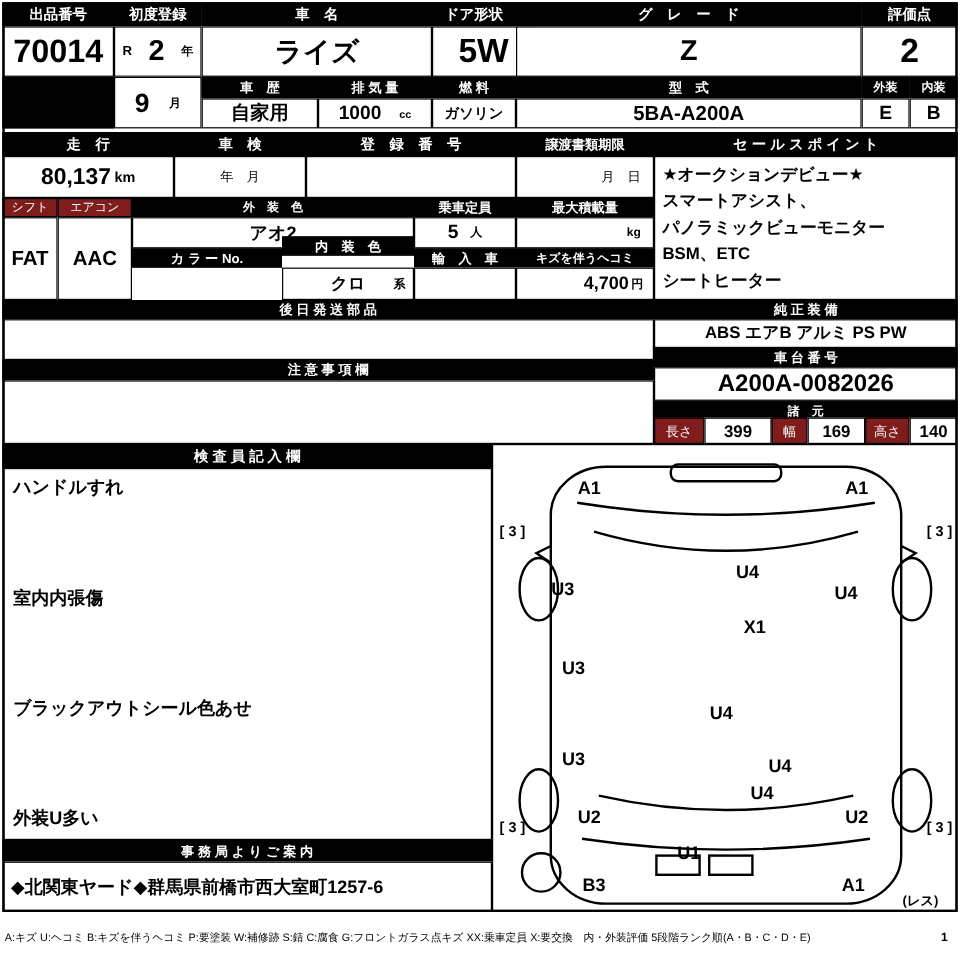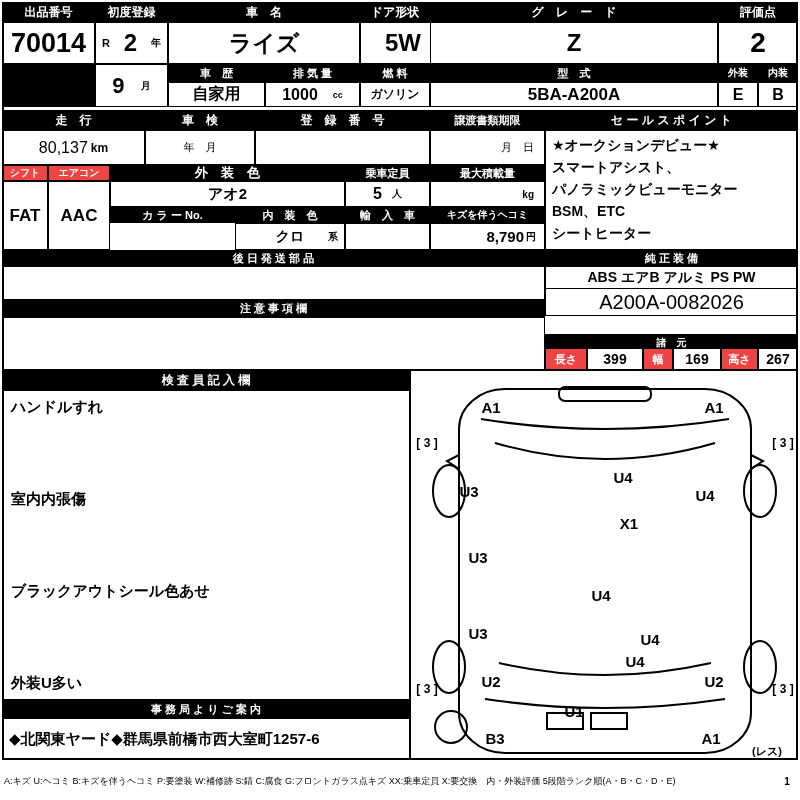--- a/index.html
+++ b/index.html
@@ -1,21 +1,21 @@
 <!DOCTYPE html>
 <html><head>
 <meta charset="utf-8">
 <style>
   *{margin:0;padding:0;box-sizing:border-box}
   html,body{width:800px;height:800px;background:#fff}
   body{font-family:"Liberation Sans","DejaVu Sans",sans-serif;color:#000}
   .sheet{position:relative;width:800px;height:800px;background:#fff;overflow:hidden}
   .c{position:absolute;border:1px solid #000;background:#fff;display:flex;align-items:center;justify-content:center;overflow:hidden;white-space:nowrap}
   .h{background:#000;color:#fff;font-size:12px;font-weight:bold}
-  .g{background:#ef4444;color:#fff;font-size:11px;font-weight:bold}
+  .g{background:#7f1d1d;color:#fff;font-size:11px;font-weight:normal}
   .fill{background:#000}
   .left{justify-content:flex-start}
   .right{justify-content:flex-end}
   .colbox{flex-direction:column;align-items:flex-start;justify-content:space-between}
   .noborder{border:none}
   .outer{position:absolute;left:2px;top:2px;width:796px;height:758px;border:2px solid #000;background:transparent;pointer-events:none;z-index:60}
   .mark{position:absolute;transform:translate(-50%,-50%);font-weight:bold;font-size:15px;white-space:nowrap;z-index:5}
   .mark.brk{font-size:12px}
   .mark.small{font-size:11px}
   .u9{font-size:9px;font-weight:bold}
@@ -40,21 +40,21 @@
   </div>
   <div class="c" style="left:95px;top:64px;width:73px;height:43px;justify-content:space-around;padding:0 8px">
     <span style="font-size:22px;font-weight:bold">9</span>
     <span class="u10">月</span>
   </div>
 
   <div class="c h" style="left:168px;top:2px;width:192px;height:20px">車　名</div>
   <div class="c" style="left:168px;top:22px;width:192px;height:42px;font-size:23px;font-weight:bold">ライズ</div>
 
   <div class="c h" style="left:360px;top:2px;width:70px;height:20px">ドア形状</div>
-  <div class="c" style="left:360px;top:22px;width:86px;height:42px;font-size:24px;font-weight:bold">5W</div>
+  <div class="c" style="left:360px;top:22px;width:86px;height:42px;font-size:28px;font-weight:bold">5W</div>
 
   <div class="c h" style="left:430px;top:2px;width:288px;height:20px">グ　レ　ー　ド</div>
   <div class="c" style="left:430px;top:22px;width:288px;height:42px;font-size:24px;font-weight:bold">Z</div>
 
   <div class="c h" style="left:718px;top:2px;width:80px;height:20px">評価点</div>
   <div class="c" style="left:718px;top:22px;width:80px;height:42px;font-size:28px;font-weight:bold">2</div>
 
   <div class="c h" style="left:168px;top:64px;width:97px;height:18px;font-size:11px">車　歴</div>
   <div class="c" style="left:168px;top:82px;width:97px;height:25px;font-size:16px;font-weight:bold">自家用</div>
 
@@ -70,21 +70,21 @@
   <div class="c h" style="left:430px;top:64px;width:288px;height:18px;font-size:11px">型　式</div>
   <div class="c" style="left:430px;top:82px;width:288px;height:25px;font-size:17px;font-weight:bold">5BA-A200A</div>
 
   <div class="c h" style="left:718px;top:64px;width:40px;height:18px;font-size:10px">外装</div>
   <div class="c h" style="left:758px;top:64px;width:40px;height:18px;font-size:10px">内装</div>
   <div class="c" style="left:718px;top:82px;width:40px;height:25px;font-size:16px;font-weight:bold">E</div>
   <div class="c" style="left:758px;top:82px;width:40px;height:25px;font-size:16px;font-weight:bold">B</div>
 
   <div class="c h" style="left:2px;top:110px;width:143px;height:20px">走　行</div>
   <div class="c" style="left:2px;top:130px;width:143px;height:35px;gap:3px">
-    <span style="font-size:16px;font-weight:normal">80,137</span>
+    <span style="font-size:19px;font-weight:bold">80,137</span>
     <span style="font-size:12px;font-weight:bold">km</span>
   </div>
 
   <div class="c h" style="left:145px;top:110px;width:110px;height:20px">車　検</div>
   <div class="c" style="left:145px;top:130px;width:110px;height:35px;font-size:11px">年　月</div>
 
   <div class="c h" style="left:255px;top:110px;width:175px;height:20px">登　録　番　号</div>
   <div class="c" style="left:255px;top:130px;width:175px;height:35px"></div>
 
   <div class="c h" style="left:430px;top:110px;width:115px;height:20px;font-size:11px">譲渡書類期限</div>
@@ -97,70 +97,70 @@
     <div>パノラミックビューモニター</div>
     <div>BSM、ETC</div>
     <div>シートヒーター</div>
   </div>
 
   <div class="c g" style="left:2px;top:165px;width:46px;height:16px;font-size:10px">シフト</div>
   <div class="c g" style="left:48px;top:165px;width:62px;height:16px;font-size:10px">エアコン</div>
   <div class="c" style="left:2px;top:181px;width:46px;height:69px;font-size:17px;font-weight:bold">FAT</div>
   <div class="c" style="left:48px;top:181px;width:62px;height:69px;font-size:17px;font-weight:bold">AAC</div>
 
-  <div class="c h" style="left:110px;top:165px;width:235px;height:16px;font-size:13px">外　装　色</div>
+  <div class="c h" style="left:110px;top:165px;width:235px;height:16px;font-size:10px">外　装　色</div>
   <div class="c" style="left:110px;top:181px;width:235px;height:26px;font-size:15px;font-weight:bold">アオ2</div>
 
   <div class="c h" style="left:345px;top:165px;width:85px;height:16px;font-size:11px">乗車定員</div>
   <div class="c" style="left:345px;top:181px;width:85px;height:26px;gap:10px">
     <span style="font-size:16px;font-weight:bold">5</span>
     <span class="u10">人</span>
   </div>
 
   <div class="c h" style="left:430px;top:165px;width:115px;height:16px;font-size:11px">最大積載量</div>
   <div class="c right" style="left:430px;top:181px;width:115px;height:26px;padding-right:10px">
     <span class="u10">kg</span>
   </div>
 
   <div class="c h" style="left:110px;top:207px;width:125px;height:16px;font-size:11px">カ ラ ー No.</div>
 
-  <div class="c h" style="left:235px;top:207px;width:110px;height:16px;font-size:11px">内　装　色</div>
+  <div class="c h" style="left:235px;top:197px;width:110px;height:16px;font-size:11px">内　装　色</div>
   <div class="c" style="left:235px;top:223px;width:110px;height:27px">
     <span style="font-size:14px;font-weight:bold">クロ</span>
     <span class="u10" style="position:absolute;right:6px">系</span>
   </div>
 
   <div class="c h" style="left:345px;top:207px;width:85px;height:16px;font-size:11px">輸　入　車</div>
   <div class="c" style="left:345px;top:223px;width:85px;height:27px"></div>
 
   <div class="c h" style="left:430px;top:207px;width:115px;height:16px;font-size:10px">キズを伴うヘコミ</div>
   <div class="c right" style="left:430px;top:223px;width:115px;height:27px;padding-right:8px;gap:2px">
-    <span style="font-size:15px;font-weight:bold">8,790</span>
+    <span style="font-size:15px;font-weight:bold">4,700</span>
     <span class="u10">円</span>
   </div>
 
   <div class="c h" style="left:2px;top:250px;width:543px;height:16px;font-size:11px">後 日 発 送 部 品</div>
   <div class="c" style="left:2px;top:266px;width:543px;height:34px"></div>
 
   <div class="c h" style="left:545px;top:250px;width:253px;height:16px;font-size:11px">純 正 装 備</div>
   <div class="c h" style="left:2px;top:300px;width:543px;height:17px;font-size:11px">注 意 事 項 欄</div>
 
   <div class="c" style="left:545px;top:266px;width:253px;height:24px;font-size:14px;font-weight:bold">ABS エアB アルミ PS PW</div>
   <div class="c" style="left:2px;top:317px;width:543px;height:53px"></div>
 
   <div class="c h" style="left:545px;top:290px;width:253px;height:16px;font-size:11px">車 台 番 号</div>
-  <div class="c" style="left:545px;top:288px;width:253px;height:28px;font-size:20px;font-weight:normal">A200A-0082026</div>
+  <div class="c" style="left:545px;top:306px;width:253px;height:28px;font-size:20px;font-weight:bold">A200A-0082026</div>
 
   <div class="c h" style="left:545px;top:334px;width:253px;height:18px;font-size:10px">諸　元</div>
   <div class="c g" style="left:545px;top:348px;width:42px;height:22px">長さ</div>
   <div class="c" style="left:587px;top:348px;width:56px;height:22px;font-size:14px;font-weight:bold">399</div>
   <div class="c g" style="left:643px;top:348px;width:30px;height:22px">幅</div>
   <div class="c" style="left:673px;top:348px;width:48px;height:22px;font-size:14px;font-weight:bold">169</div>
   <div class="c g" style="left:721px;top:348px;width:37px;height:22px">高さ</div>
-  <div class="c" style="left:758px;top:348px;width:40px;height:22px;font-size:14px;font-weight:bold">267</div>
+  <div class="c" style="left:758px;top:348px;width:40px;height:22px;font-size:14px;font-weight:bold">140</div>
 
   <div class="c h" style="left:2px;top:370px;width:408px;height:20px">検 査 員 記 入 欄</div>
   <div class="c colbox" style="left:2px;top:390px;width:408px;height:310px;padding:6px 8px;font-size:15px;font-weight:bold;line-height:1.3">
     <div>ハンドルすれ</div>
     <div>室内内張傷</div>
     <div>ブラックアウトシール色あせ</div>
     <div>外装U多い</div>
   </div>
 
   <div class="c h" style="left:2px;top:700px;width:408px;height:18px;font-size:11px">事 務 局 よ り ご 案 内</div>

